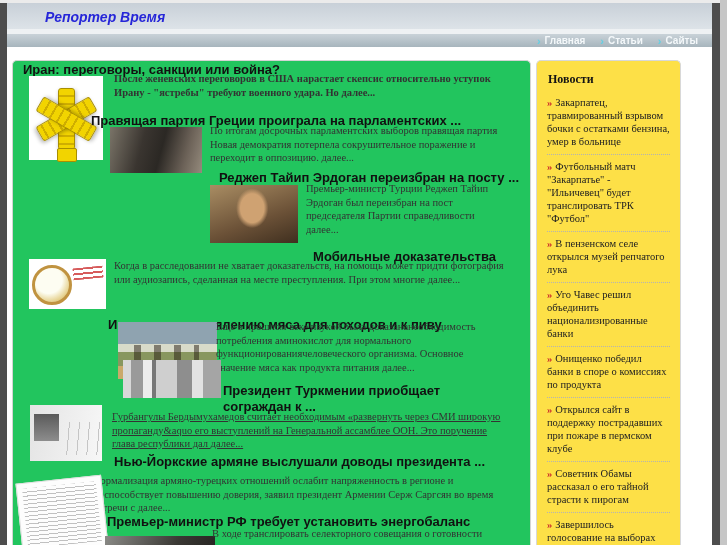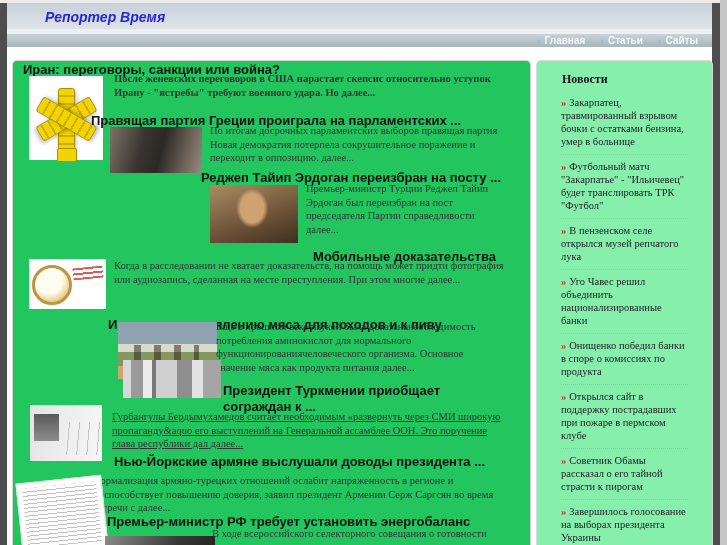--- a/index.html
+++ b/index.html
@@ -42,21 +42,21 @@
   .i1 .b3{transform:rotate(-60deg);}
   .i1 .b4{position:absolute;left:50%;bottom:-2px;width:18px;height:12px;margin-left:-9px;
       background:#f2d400;border:1px solid #a98f00;border-radius:2px;}
   .p1{left:101px;top:11px;width:392px;font-weight:bold;}
   
   .t2{left:78px;top:52px;}
   .i2{left:97px;top:66px;width:92px;height:46px;
       background:linear-gradient(105deg,#7a7468 0%,#3a3530 35%,#2b2824 55%,#6b6157 80%,#958b7d 100%);}
   .p2{left:197px;top:63px;width:292px;}
   
-  .t3{left:188px;top:109px;}
+  .t3{left:206px;top:109px;}
   .i3{left:197px;top:124px;width:88px;height:58px;
       background:radial-gradient(ellipse 26px 32px at 48% 40%,#cfa272 0 45%,rgba(0,0,0,0) 62%),
                  linear-gradient(160deg,#a98d63,#6b5137 60%,#3f2f1f);}
   .p3{left:293px;top:121px;width:192px;}
   
   .t4{right:34px;top:188px;}
   .i4{left:16px;top:198px;width:77px;height:50px;background:#fff;}
   .i4::before{content:"";position:absolute;left:3px;top:6px;width:34px;height:34px;border-radius:50%;
       background:radial-gradient(circle at 40% 35%,#fdfdf2 0 45%,#e6d290 72%,#b98f3e);
       border:3px solid #c09340;}
@@ -88,23 +88,23 @@
   
   .i8{left:6px;top:418px;width:84px;height:70px;background:#fdfdfd;border:1px solid #ddd;
       transform:rotate(-6deg);}
   .i8::before{content:"";position:absolute;left:5px;top:5px;right:5px;bottom:5px;opacity:.55;
       background:repeating-linear-gradient(to bottom,transparent 0 3px,#8f8f8f 3px 4px);}
   .t8{left:94px;top:453px;}
   .i9{left:92px;top:475px;width:110px;height:40px;
       background:linear-gradient(110deg,#8a8a86,#3a3834 60%,#23211e);}
   .p8{left:199px;top:466px;width:296px;}
   
-  .sidebar-box{position:absolute;left:536px;top:60px;width:177px;height:485px;background:#86efac;
+  .sidebar-box{position:absolute;left:536px;top:60px;width:145px;height:485px;background:#fde047;
       border:1px solid #d8d8d8;border-bottom:none;border-radius:5px 5px 0 0;overflow:hidden;
-      padding:9px 24px;box-sizing:border-box;}
+      padding:9px 10px;box-sizing:border-box;}
   .sb-title{font:bold 12px "Liberation Serif",serif;color:#141414;margin:2px 0 4px 1px;}
   .news-list{list-style:none;margin:0;padding:0;}
   .news-item{font:10.5px/13px "Liberation Serif",serif;color:#222;padding:5px 0 6px 0;
       border-bottom:1px dotted #b3b3b3;cursor:pointer;}
   .news-item:last-child{border-bottom:none;}
   .marker{color:#cc2b2b;font-weight:bold;margin-right:3px;}
 </style>
 </head>
 <body>
 
@@ -167,21 +167,21 @@
   <h2 class="title t6 wrap">Президент Туркмении приобщает сограждан к ...</h2>
   <p class="ptext p6">Гурбангулы Бердымухамедов считает необходимым «развернуть через СМИ широкую пропаганду&amp;aquo его выступлений на Генеральной ассамблее ООН. Это поручение глава республики дал далее...</p>
 
   <div class="thumb i7"></div>
   <h2 class="title t7">Нью-Йоркские армяне выслушали доводы президента ...</h2>
   <p class="ptext p7">Нормализация армяно-турецких отношений ослабит напряженность в регионе и поспособствует повышению доверия, заявил президент Армении Серж Саргсян во время встречи с далее...</p>
 
   <div class="thumb i8"></div>
   <h2 class="title t8">Премьер-министр РФ требует установить энергобаланс</h2>
   <div class="thumb i9"></div>
-  <p class="ptext p8">В ходе всероссийского селекторного совещания о готовности</p>
+  <p class="ptext p8">В ходе транслировать селекторного совещания о готовности</p>
 
 </div>
 
 <div class="sidebar-box">
   <div class="sb-title">Новости</div>
   <ul class="news-list">
     <li class="news-item"><span class="marker">»</span><span>Закарпатец, травмированный взрывом бочки с остатками бензина, умер в больнице</span></li>
     <li class="news-item"><span class="marker">»</span><span>Футбольный матч "Закарпатье" - "Ильичевец" будет транслировать ТРК "Футбол"</span></li>
     <li class="news-item"><span class="marker">»</span><span>В пензенском селе открылся музей репчатого лука</span></li>
     <li class="news-item"><span class="marker">»</span><span>Уго Чавес решил объединить национализированные банки</span></li>

